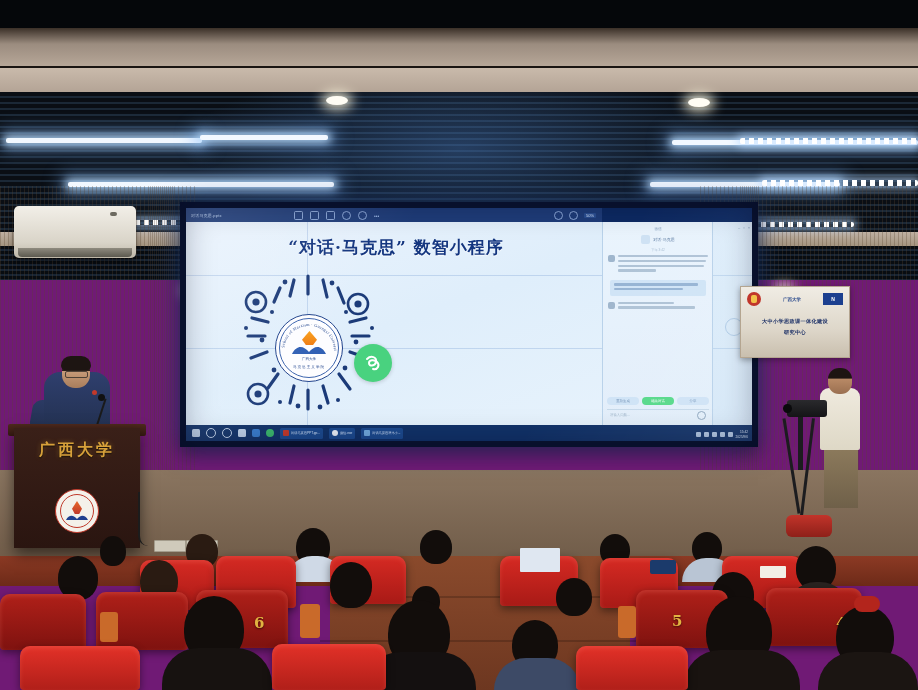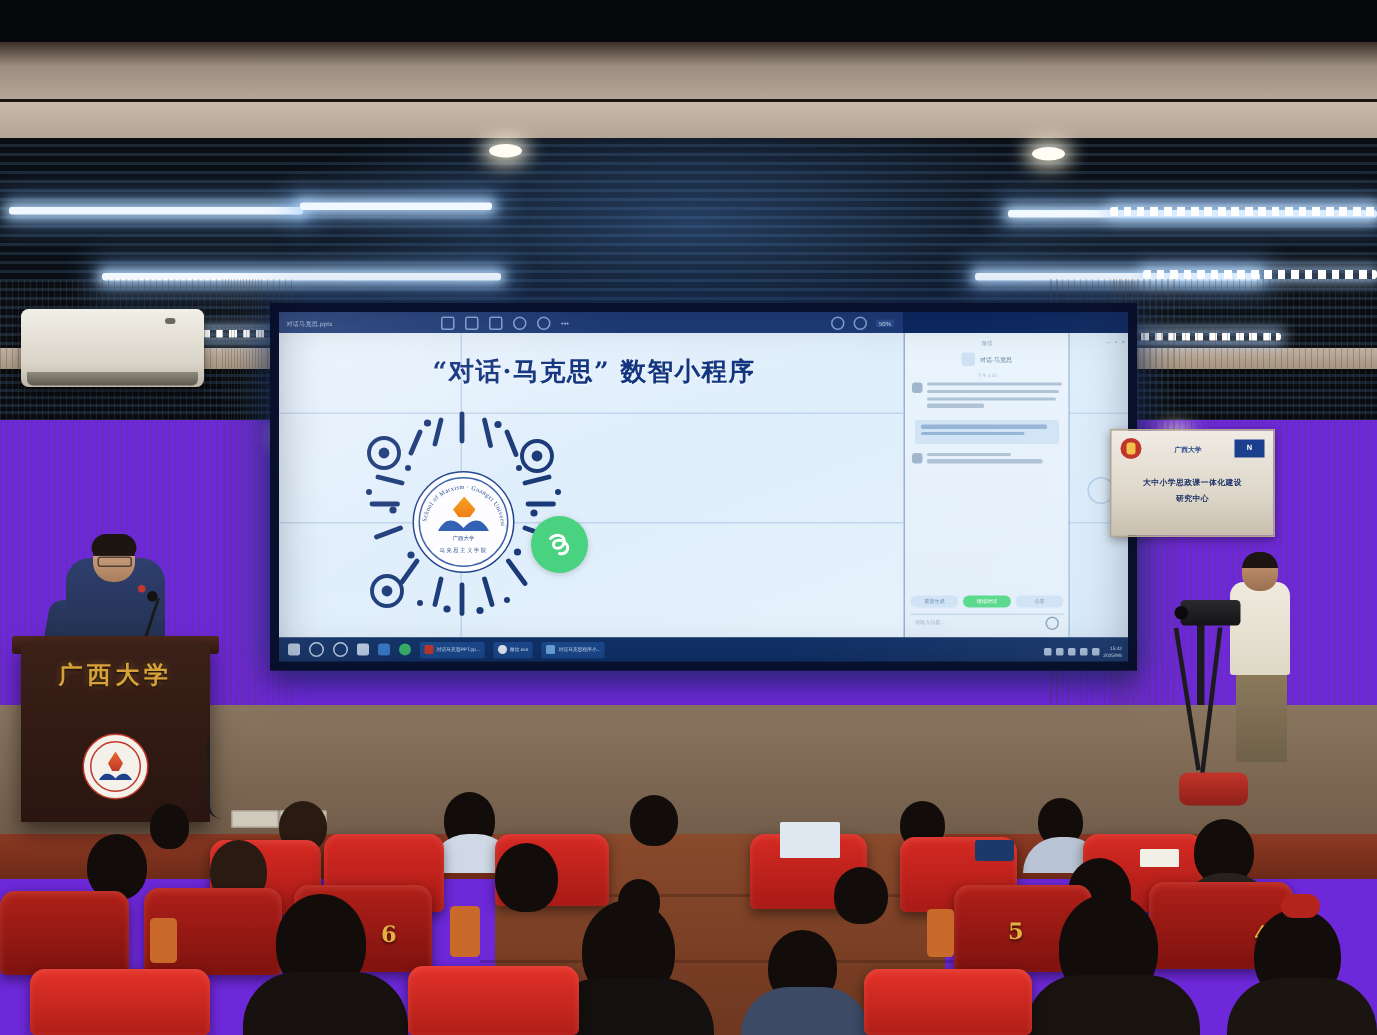--- a/index.html
+++ b/index.html
@@ -1,18 +1,18 @@
 <!DOCTYPE html>
 <html><head>
 <meta charset="utf-8">
 <style>
   html,body{margin:0;padding:0;background:#000;}
   body{font-family:"Liberation Sans","DejaVu Sans",sans-serif;}
 
-  #stage{position:relative;width:918px;height:690px;overflow:hidden;background:#6d28d9;}
+  #stage{position:relative;width:918px;height:690px;overflow:hidden;background:#701a75;}
 
   
   .ceil-black{position:absolute;left:0;top:0;width:918px;height:30px;background:#05070a;}
   .ceil-beige1{position:absolute;left:0;top:28px;width:918px;height:40px;
     background:linear-gradient(180deg,#3b3028 0%,#9b8c7f 40%,#b9a99a 100%);}
   .ceil-panelgap{position:absolute;left:0;top:66px;width:918px;height:4px;background:#1a1512;}
   .ceil-beige2{position:absolute;left:0;top:68px;width:918px;height:26px;
     background:linear-gradient(180deg,#c9baab,#b2a294);}
   .ceil-slat{position:absolute;left:0;top:92px;width:918px;height:140px;
     background:#0c1118;

